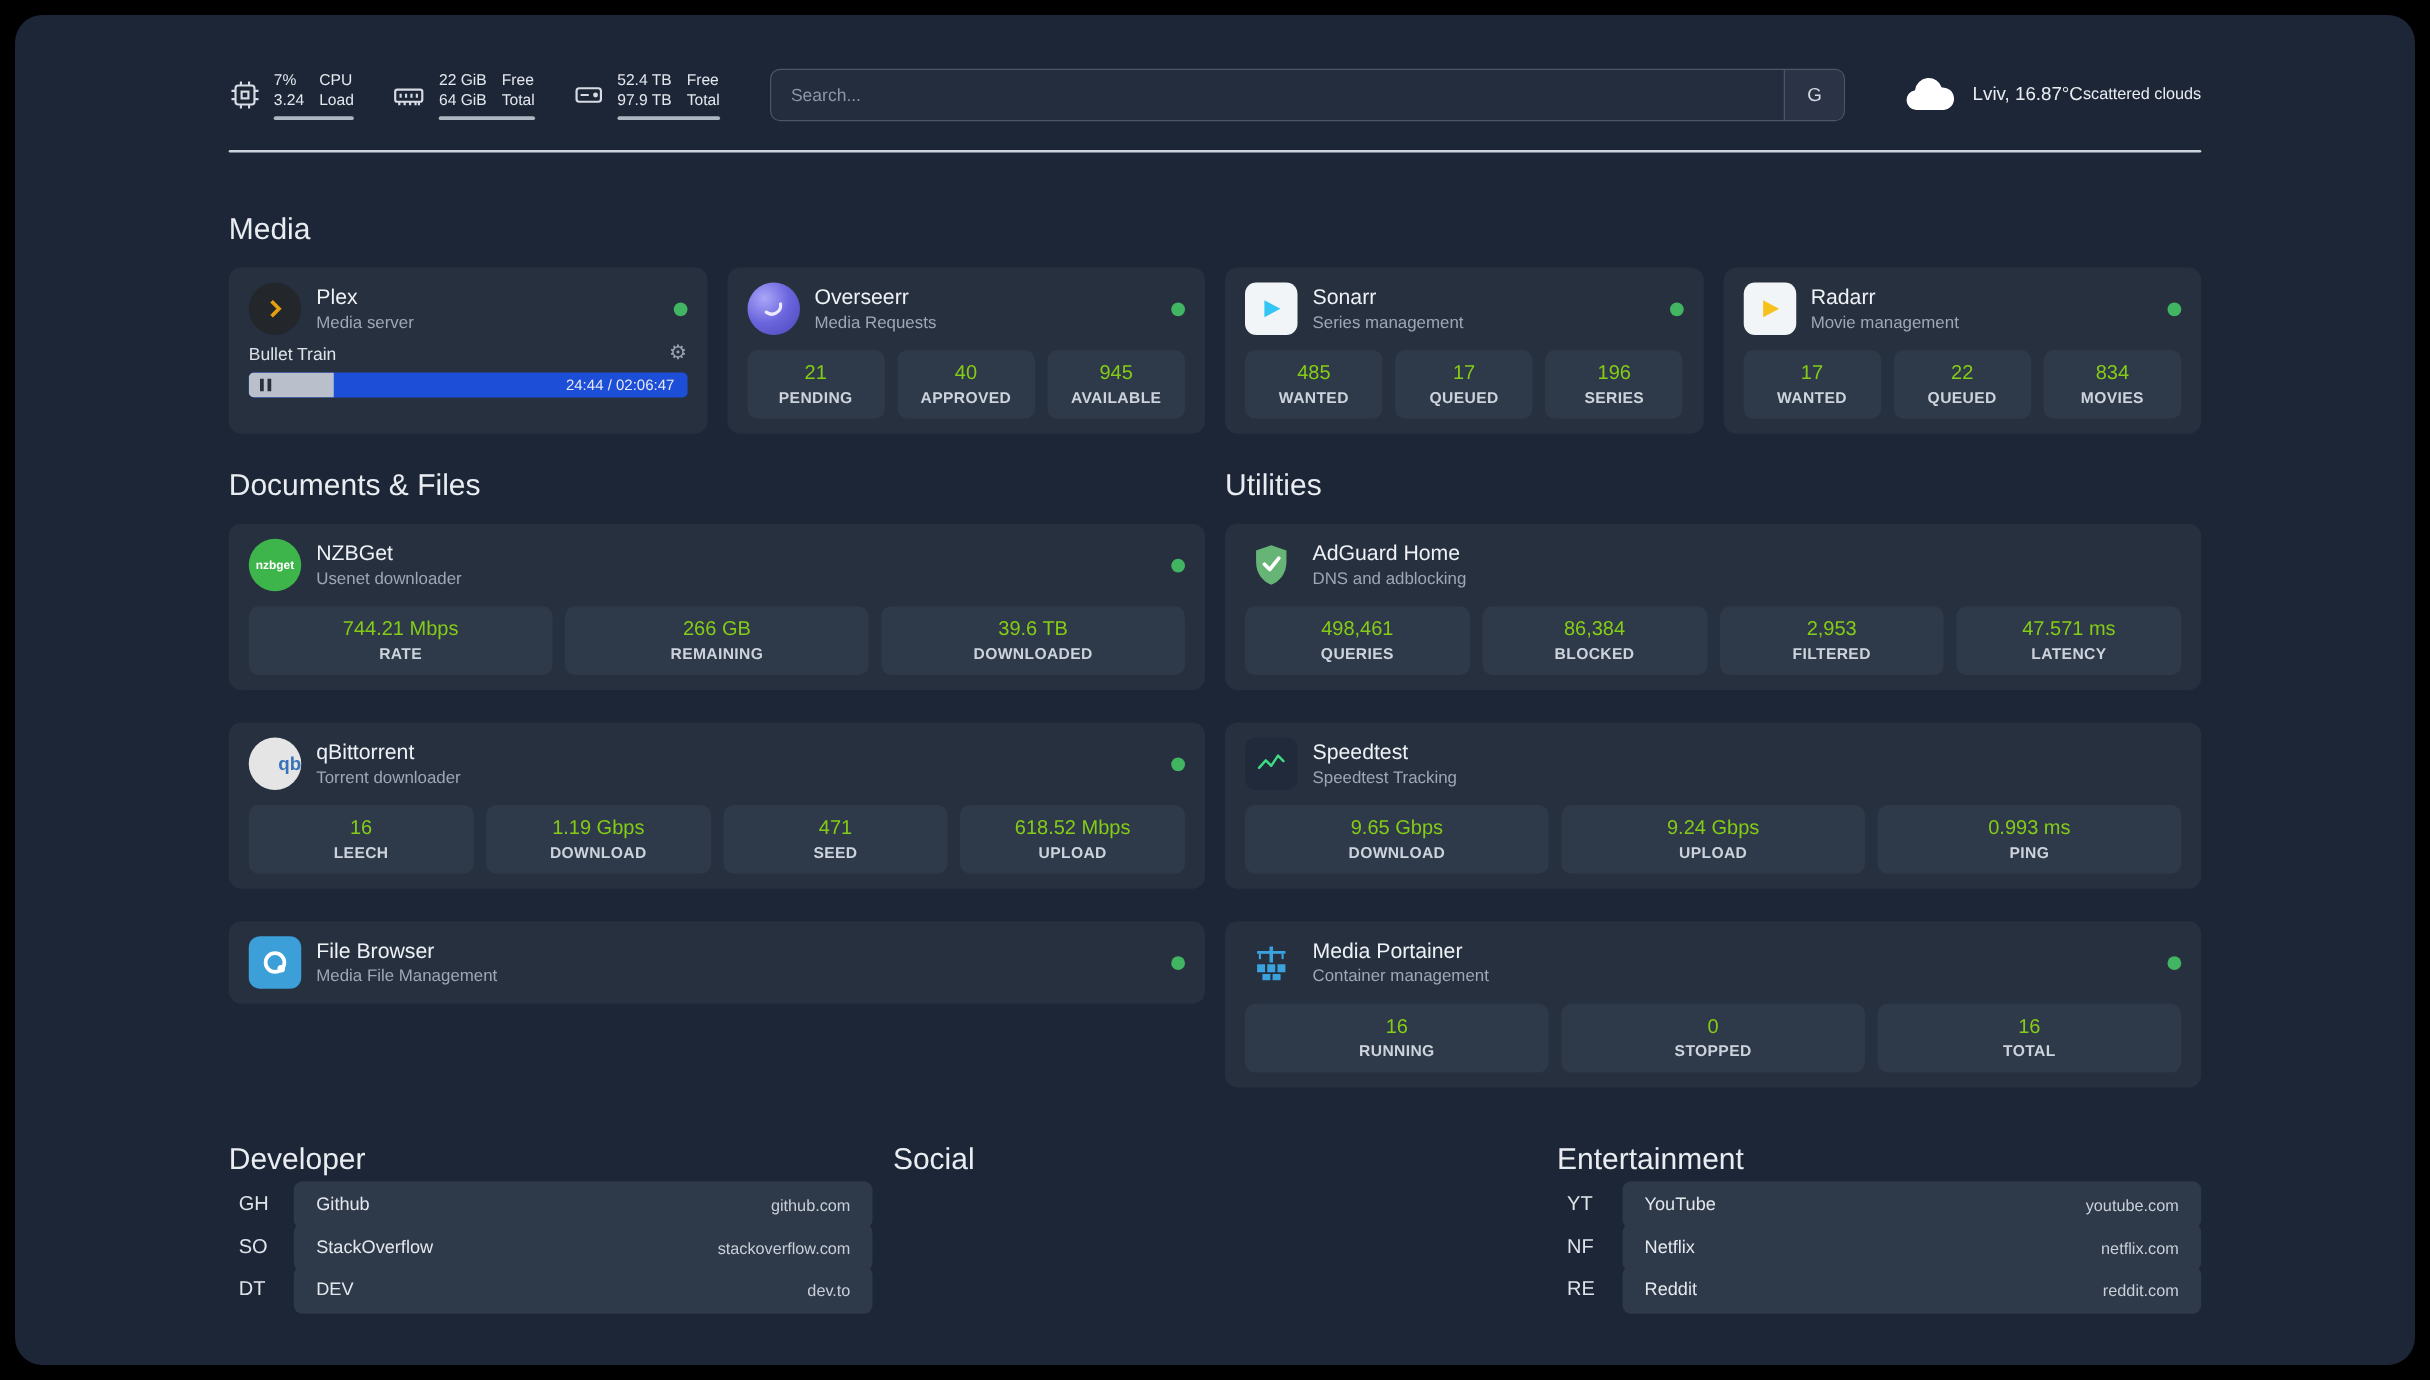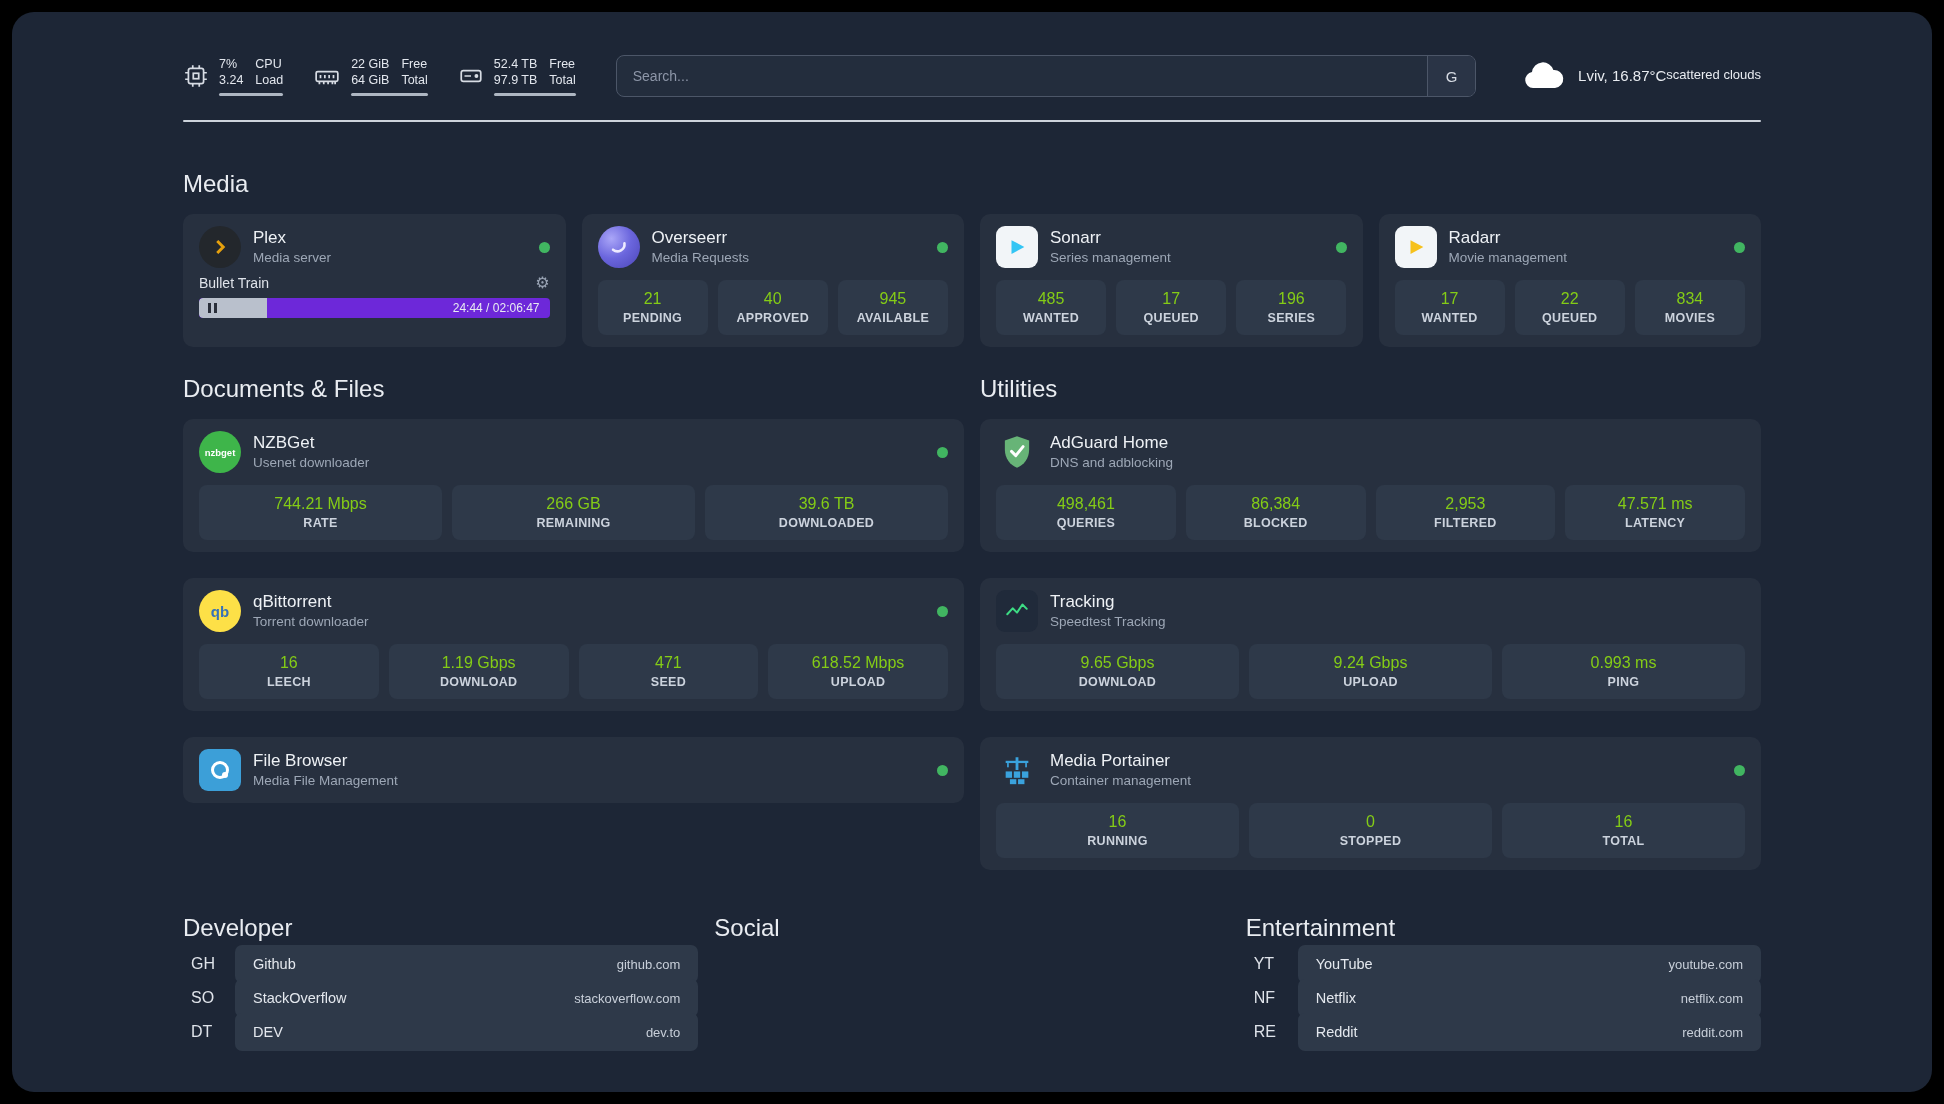--- a/index.html
+++ b/index.html
@@ -57,34 +57,34 @@
 
   
   .appicon { width:42px; height:42px; flex:0 0 auto; display:flex; align-items:center;
     justify-content:center; border-radius:50%; }
   .sq { border-radius:9px; }
   .ic-plex { background:#23272c; }
   .ic-overseerr { background:radial-gradient(circle at 32% 30%, #aaa6f8 0%, #6b66dd 48%, #4b45b8 100%); }
   .ic-white { background:#f2f5f8; }
   .ic-nzbget { background:var(--accent-nzbget,#3eb54a); }
   .nzb-text { color:#fff; font-size:9.5px; font-weight:bold; }
-  .ic-qb { background:#fde047; }
+  .ic-qb { background:#e5e5e5;justify-content:flex-end; }
   .qb-text { color:var(--accent-qbittorrent,#3872b8); font-size:15px; font-weight:bold; }
   .ic-fb { background:var(--accent-filebrowser,#3c9fd8); }
   .fb-ring { width:18px; height:18px; border:3.5px solid #fff; border-radius:50%; position:relative; }
   .fb-ring::after { content:""; position:absolute; right:-2px; bottom:-2px; width:6px; height:6px;
     background:#fff; border-radius:50%; }
   .ic-speed { background:#202a3a; }
   .ic-plain { background:transparent; }
 
   
   .npline { display:flex; align-items:center; margin-top:7px; }
   .np-title { font-size:14px; color:#dfe3ea; }
   .gear { margin-left:auto; color:#97a1b2; font-size:16px; line-height:16px; cursor:pointer; }
-  .pbar { position:relative; margin-top:7px; height:20px; background:#6d28d9; border-radius:4px;
+  .pbar { position:relative; margin-top:7px; height:20px; background:#1d4ed8; border-radius:4px;
     overflow:hidden; }
   .pfill { position:absolute; left:0; top:0; bottom:0; background:#b9c0cc;
     border-radius:4px 0 0 4px; display:flex; align-items:center; padding-left:9px; gap:3px; }
   .pfill span { width:3px; height:10px; background:#2a2f3a; display:block; }
   .ptime { position:absolute; right:10px; top:0; bottom:0; display:flex; align-items:center;
     font-size:12px; color:#e8ebf1; }
 
   
   .bm-wrap { display:grid; grid-template-columns:1fr 1fr 1fr; gap:16px; margin-top:44px; }
   .bm-row { display:flex; align-items:center; height:24px; margin-top:10px; }
@@ -427,21 +427,21 @@
         </div>
 
         <div class="card">
           <div class="chead">
             <div class="appicon sq ic-speed">
               <svg width="26" height="26" viewBox="0 0 24 24" fill="none" style="stroke:var(--accent-speedtest,#3ddc84)" stroke-width="1.8" stroke-linecap="round" stroke-linejoin="round">
                 <path d="M3 15 L8 9.5 L12 13.5 L17 6 L21 10"></path>
               </svg>
             </div>
             <div class="ctext">
-              <div class="cname">Tracking</div>
+              <div class="cname">Speedtest</div>
               <div class="csub">Speedtest Tracking</div>
             </div>
           </div>
           <div class="tiles">
             <div class="tile">
               <div class="tile-v">9.65 Gbps</div>
               <div class="tile-l">DOWNLOAD</div>
             </div>
             <div class="tile">
               <div class="tile-v">9.24 Gbps</div>

